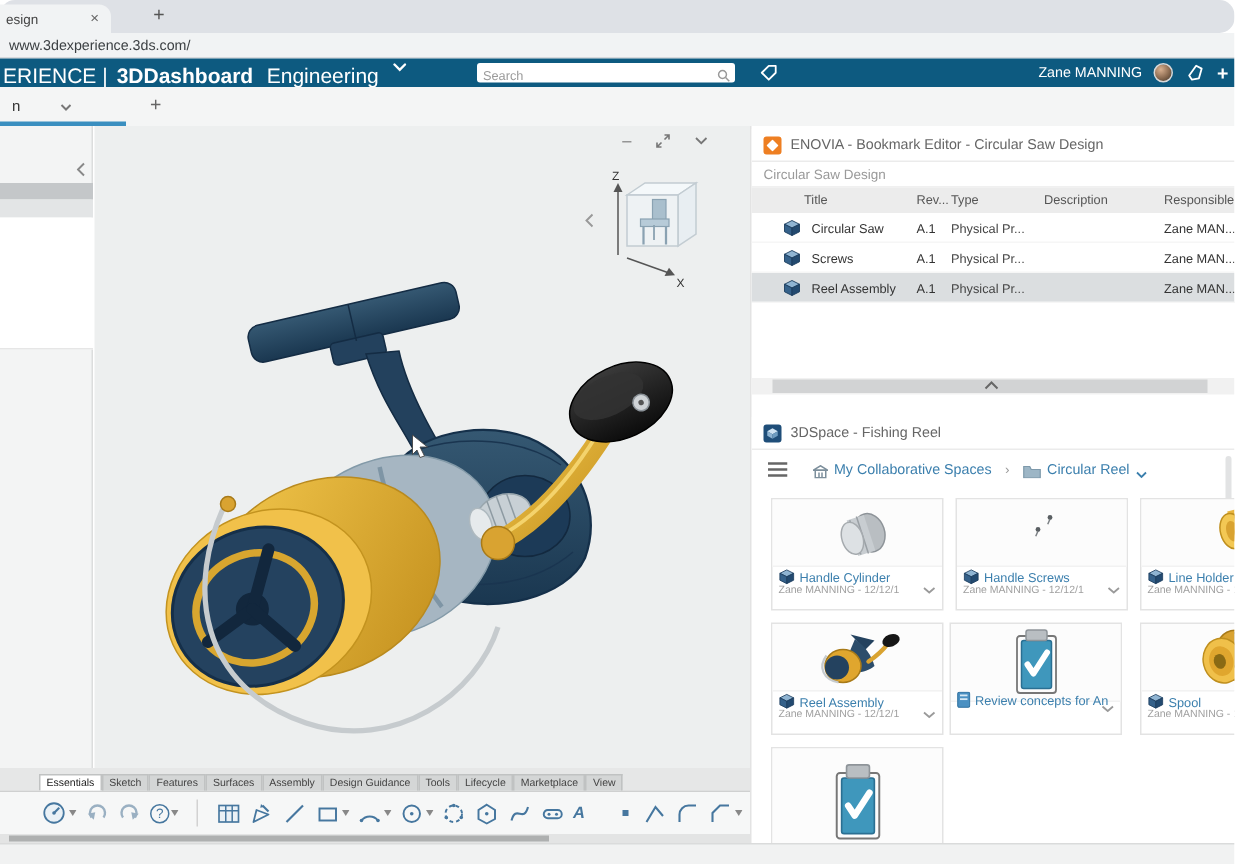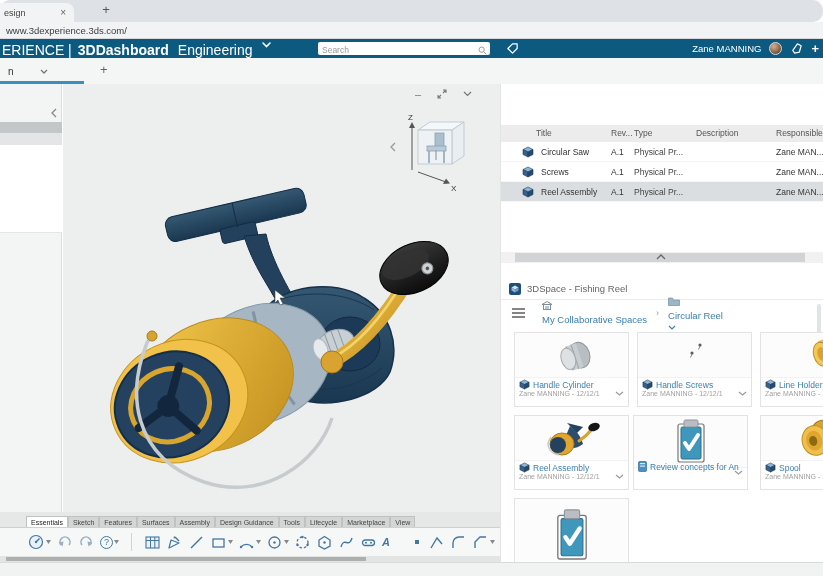--- a/index.html
+++ b/index.html
@@ -71,21 +71,21 @@
   .p1-row .r { position:absolute; left:110px; top:5px; }
   .p1-row .y { position:absolute; left:133px; top:5px; color:#444; }
   .p1-row .d { position:absolute; left:195px; top:5px; }
   .p1-row .p { position:absolute; left:275px; top:5px; }
   .p1-scroll { position:absolute; left:0; top:168px; width:323px; height:11px; background:#f1f1f1; }
   .p1-scroll .thumb { position:absolute; left:14px; top:1px; width:290px; height:9px; background:#d2d3d4; }
   .p1-scroll .caret { position:absolute; left:155px; top:2px; }
 
   .p2-header { top:194px; }
   .p2-toolbar { position:absolute; left:0; top:216px; width:323px; height:26px; display:flex; align-items:center; gap:7px; padding-left:11px; }
-  .crumb-blue { font-size:9.5px; color:#3b7fad; display:flex; align-items:flex-start; gap:4px;flex-direction:column; }
+  .crumb-blue { font-size:9.5px; color:#3b7fad; display:flex; align-items:flex-end; gap:4px; }
   .crumb-sep { color:#999; font-size:9px; margin:0 2px; }
   .p2-vscroll { position:absolute; right:2px; top:220px; width:4px; height:70px; background:#e2e3e4; border-radius:2px; }
 
   .tile { position:absolute; width:115px; height:75px; border:1px solid #e3e3e3; background:#fff; }
   .tile-img { height:45px; border-bottom:1px solid #f2f2f2; background:#fcfcfc; display:flex; align-items:center; justify-content:center; overflow:hidden; }
   .tile-img.tall { height:73px; }
   .tile-title { display:flex; align-items:center; gap:3px; padding:1px 4px 0 4px; font-size:8.5px; color:#3b7fad; white-space:nowrap; overflow:hidden; }
   .tile-meta { display:flex; justify-content:space-between; align-items:center; padding:0 4px; font-size:7px; color:#a0a0a0; white-space:nowrap; overflow:hidden; }
   .tile .side-chev { position:absolute; right:4px; top:54px; }
 
@@ -286,20 +286,31 @@
         <circle cx="358" cy="134" r="1.8" fill="#555"></circle>
       </g>
 
       <polygon points="207,150 207,163 210,160 212,165 215,164 212,158 217,158" fill="#fff" stroke="#444" stroke-width="0.6"></polygon>
     </svg>
   </div>
 </div>
 
 <div id="rightcol">
 
+  <div class="p-header" style="top:2px;">
+    <span class="appicon enovia">
+      <svg width="8" height="8" viewBox="0 0 8 8">
+          <polygon points="4,0 8,4 4,8 0,4" fill="#fff"></polygon>
+        </svg>
+    </span>
+    <span>ENOVIA - Bookmark Editor - Circular Saw Design</span>
+  </div>
+  <div class="p1-crumb">
+    <span>Circular Saw Design</span>
+  </div>
   <div class="p1-thead">
     <span class="c-title">Title</span>
     <span class="c-rev">Rev...</span>
     <span class="c-type">Type</span>
     <span class="c-desc">Description</span>
     <span class="c-resp">Responsible</span>
   </div>
 
   <div class="p1-row" style="top:58px;">
     <span class="cube">

